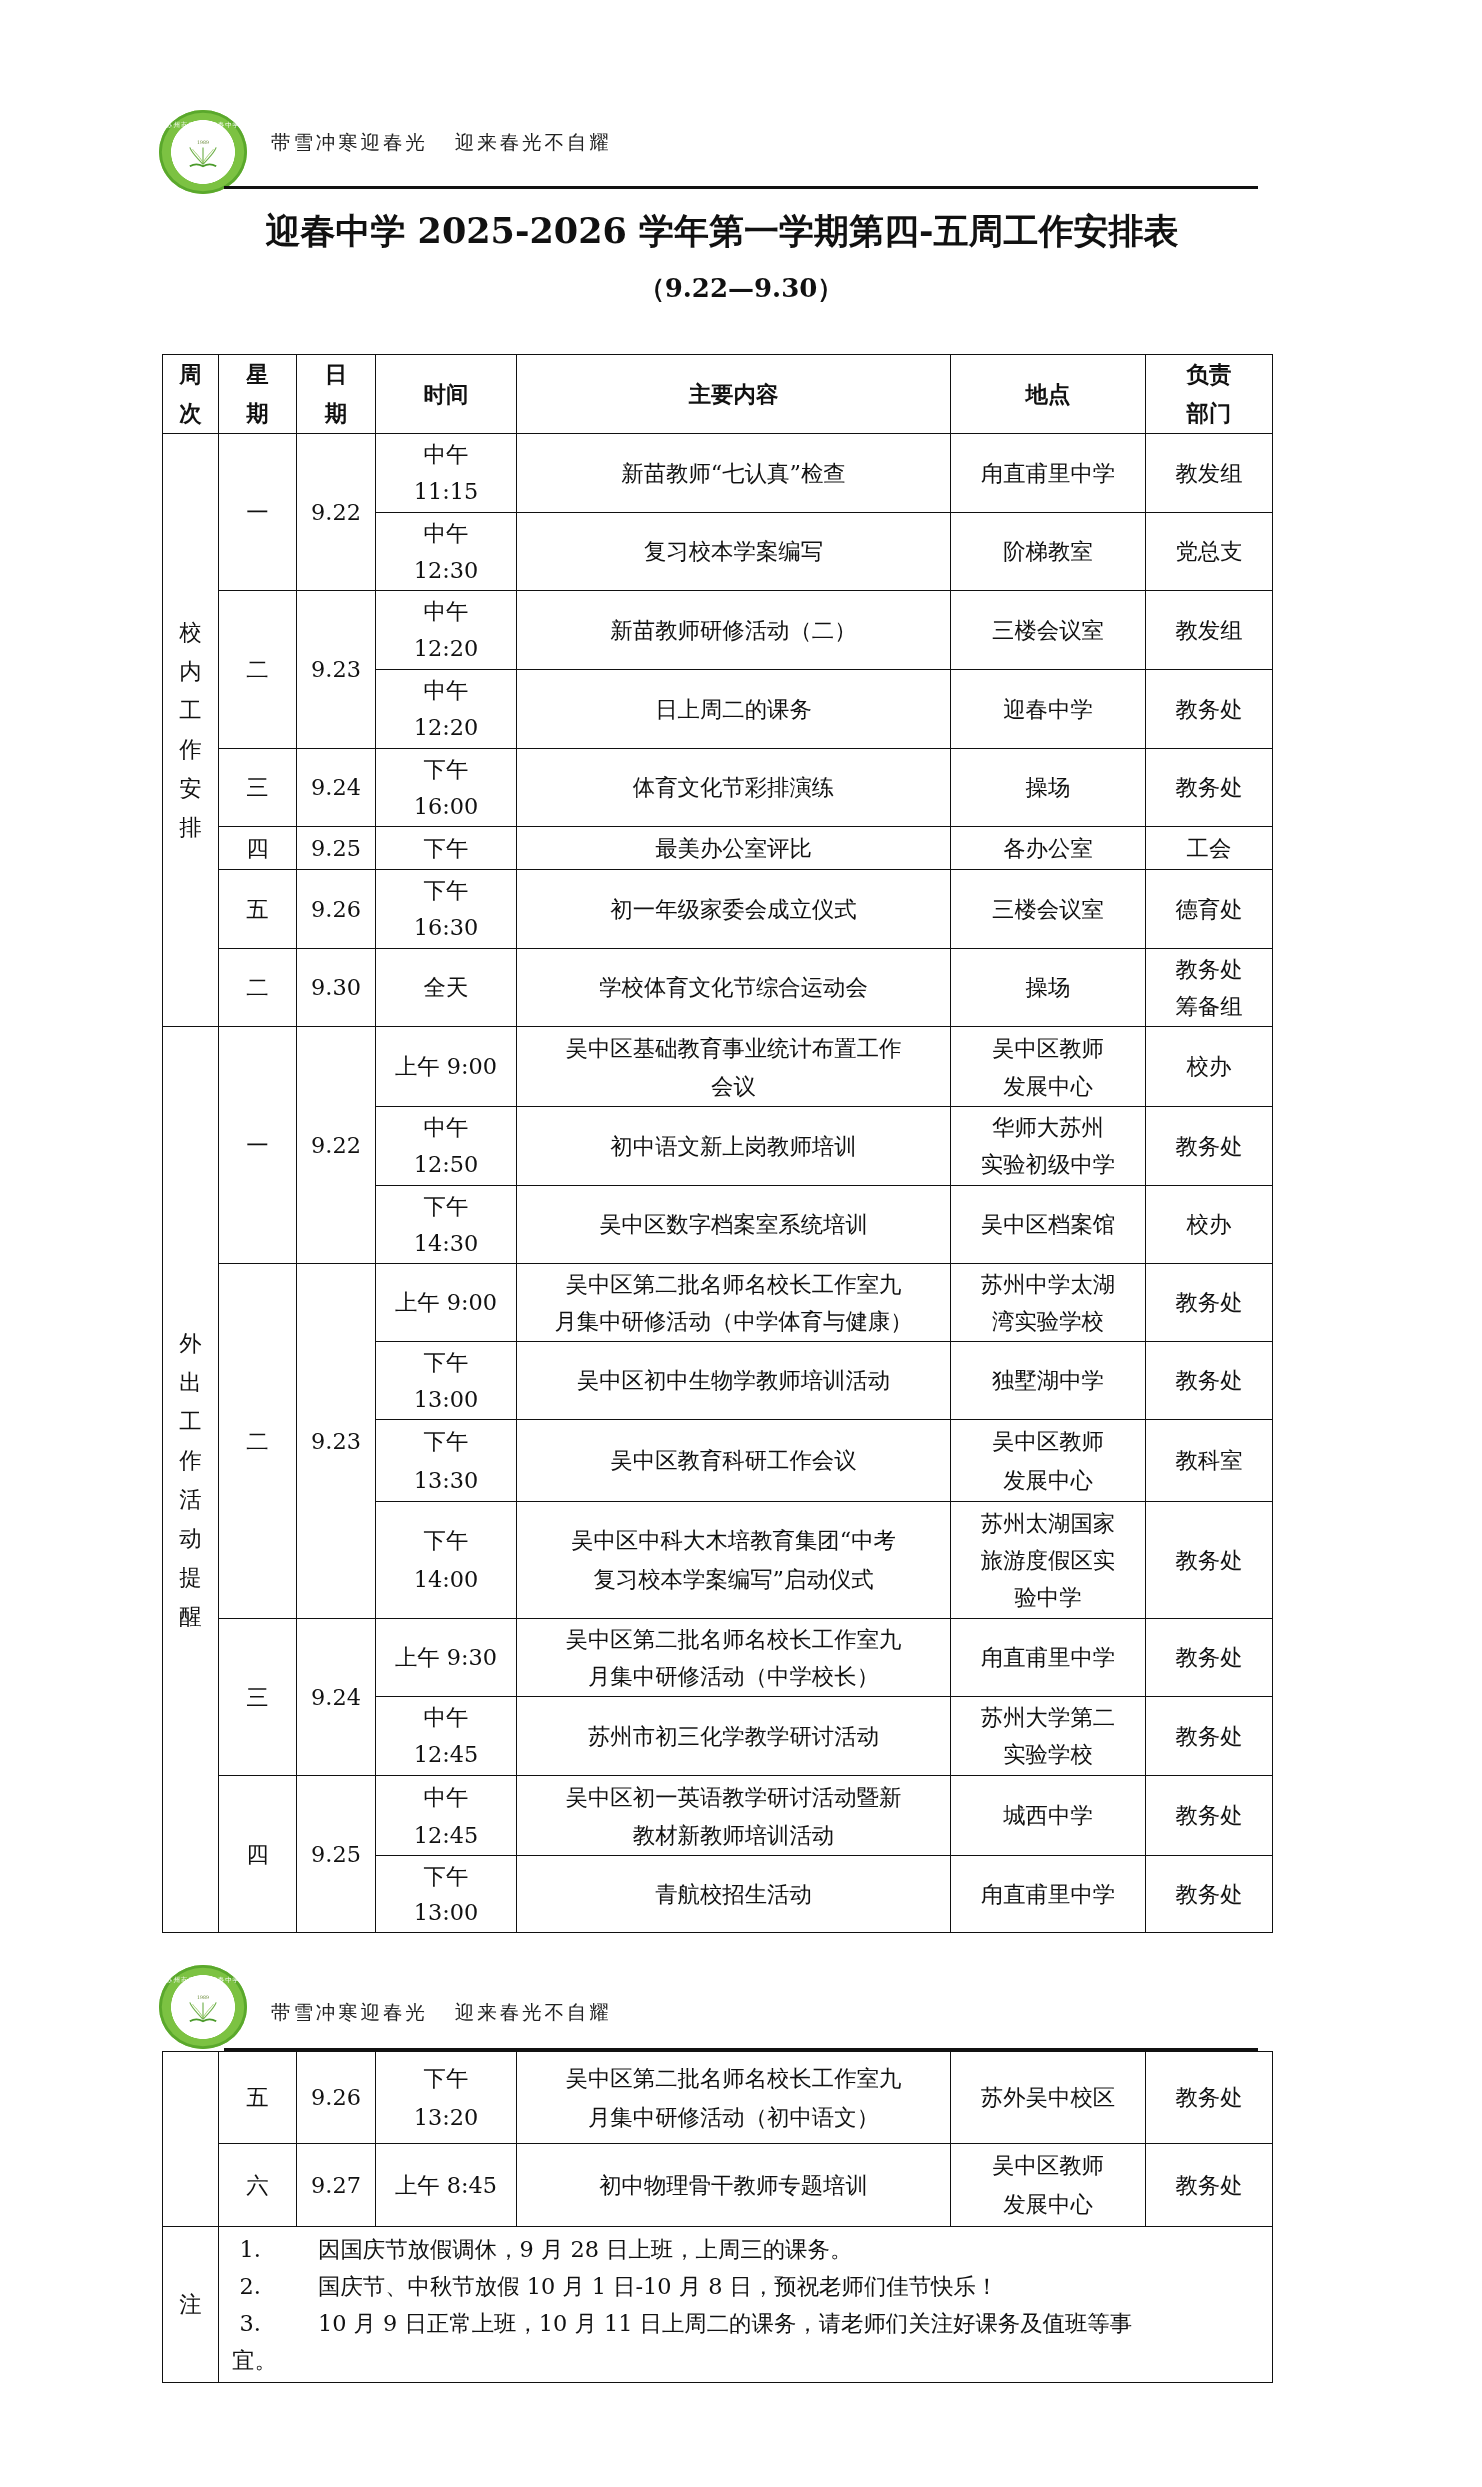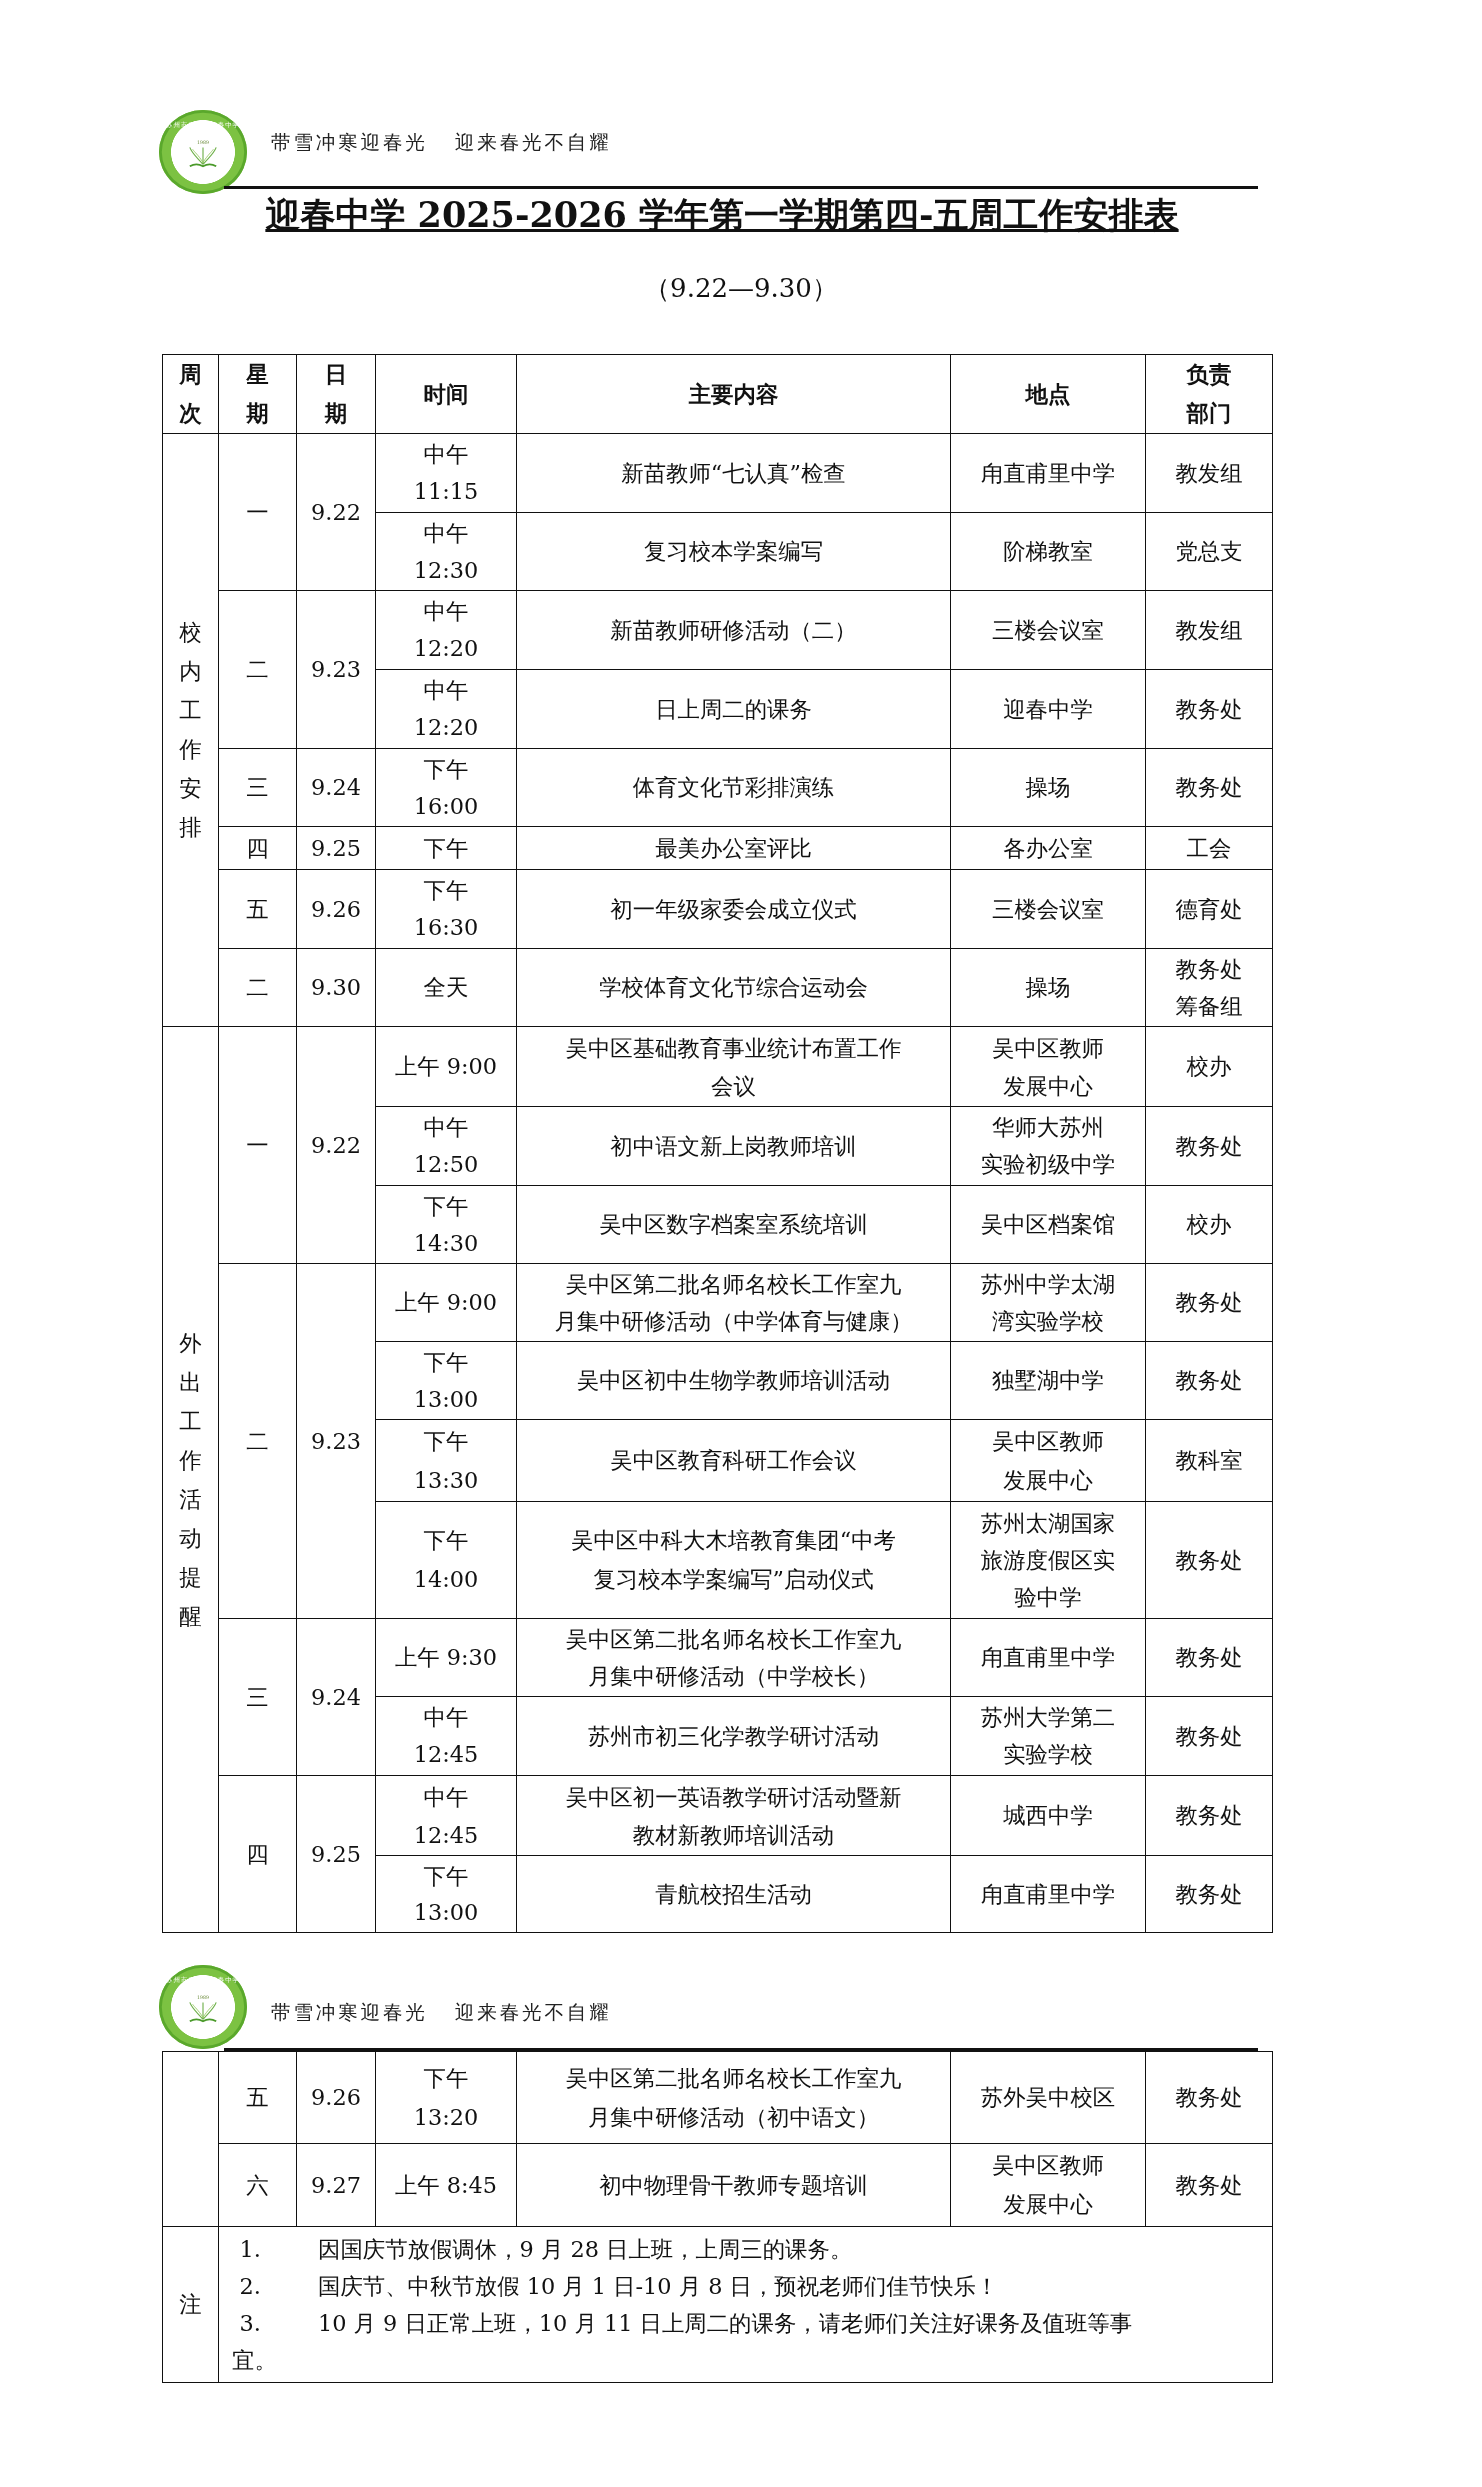--- a/index.html
+++ b/index.html
@@ -7,24 +7,24 @@
          font-family: "DejaVu Serif", "Liberation Serif", serif; color: #111; }
   .logo { position: absolute; width: 88px; height: 84px; border-radius: 50%;
           background: radial-gradient(circle at 50% 50%, #ffffff 0 52%, #7cc242 53% 100%);
           box-shadow: inset 0 0 0 2.8px #5aa82c; }
   .logo .ring-text { position: absolute; left: 0; right: 0; top: 11.2px; text-align: center;
           font-size: 6.5px; color: #fff; letter-spacing: 0.9px; }
   .logo .book { position: absolute; left: 28px; top: 28px; width: 32px; height: 32px; }
   .slogan { position: absolute; left: 271px; font-size: 19.6px; letter-spacing: 2.8px;
             font-family: "DejaVu Serif", serif; color: #222; white-space: pre; }
   .hline { position: absolute; height: 2.8px; background: #111; }
-  .title { position: absolute; left: 0; width: 1444px; top: 192px; text-align: center;
-           font-size: 35px; font-weight: bold; letter-spacing: 0px; text-decoration: underline; }
+  .title { position: absolute; left: 0; width: 1444px; top: 208px; text-align: center;
+           font-size: 35px; font-weight: bold; letter-spacing: 0px; }
   .subtitle { position: absolute; left: 0; width: 1482px; top: 271px; text-align: center;
-              font-size: 26px; }
+              font-size: 26px; font-weight: bold; }
   table.sched { position: absolute; left: 162px; border-collapse: collapse; table-layout: fixed;
                 font-size: 22.4px; font-family: "DejaVu Serif", serif; }
   table.sched td, table.sched th { border: 1.4px solid #111; text-align: center; vertical-align: middle;
                 padding: 0 3.7px; line-height: 39px; font-weight: normal; overflow: hidden; }
   table.sched th { font-weight: bold; line-height: 39px; }
   .vtext { line-height: 39px; }
   .notes-cell { text-align: left !important; padding-left: 13px !important; }
   .note-line { display: block; line-height: 37px; }
   .note-num { display: inline-block; width: 86px; padding-left: 7.5px; box-sizing: border-box; }
 </style>

